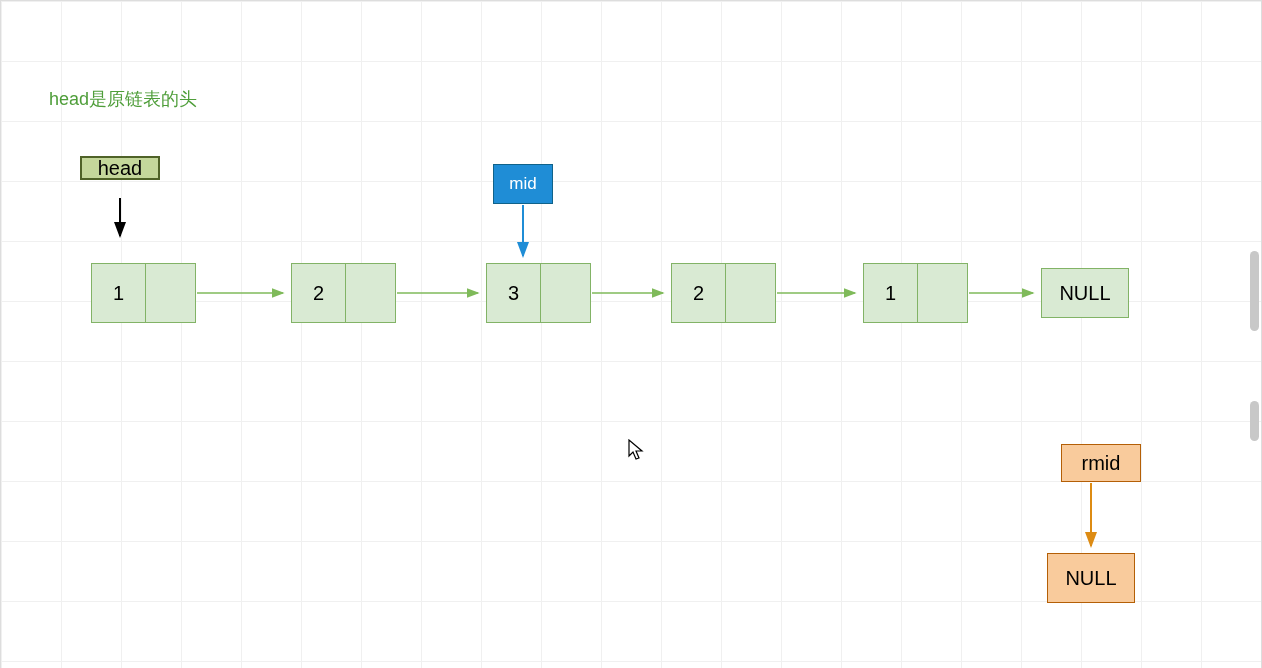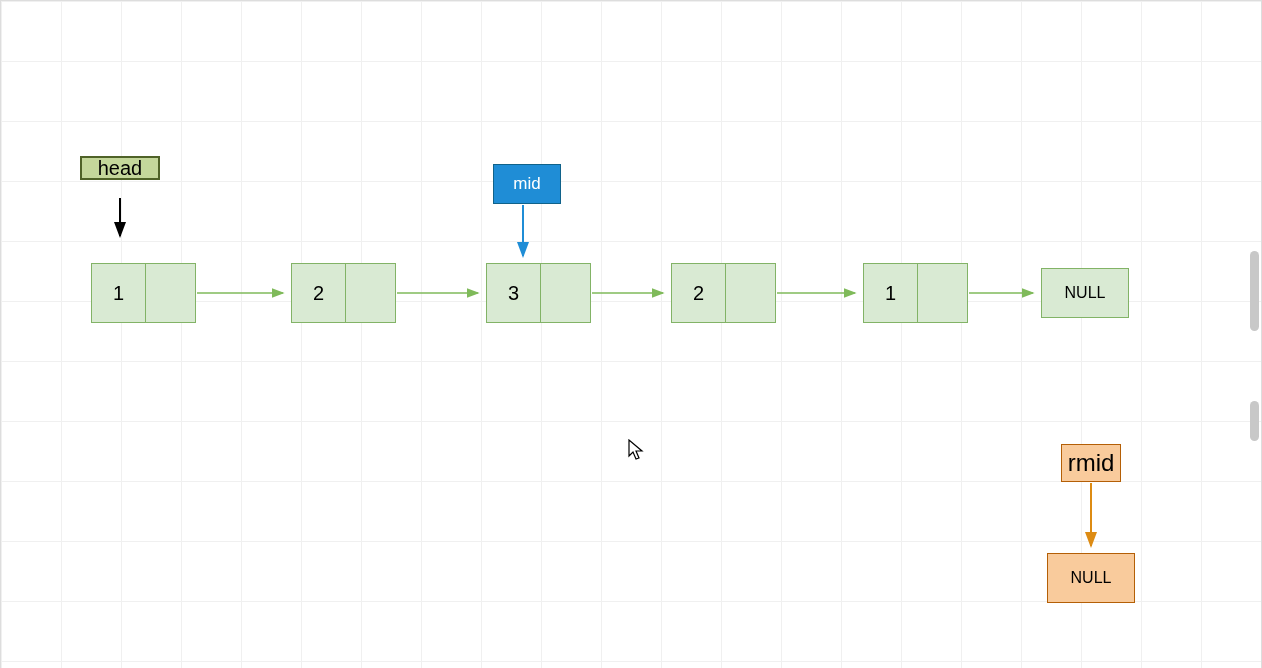--- a/index.html
+++ b/index.html
@@ -52,52 +52,52 @@
     background: #d9ead3;
     border: 1px solid #82b366;
     border-left: none;
     box-sizing: border-box;
   }
   .box {
     position: absolute;
     display: flex;
     align-items: center;
     justify-content: center;
-    font-size: 16px;
+    font-size: 20px;
     box-sizing: border-box;
   }
   .null-box {
     width: 88px;
     height: 50px;
     background: #d9ead3;
     border: 1px solid #82b366;
   }
   .head-box {
     width: 80px;
     height: 24px;
     background: #c4d79b;
     border: 2px solid #4f6228;
     font-size: 20px;
     color: #000;
   }
   .mid-box {
-    width: 68px;
+    width: 60px;
     height: 40px;
     background: #1f8dd6;
     border: 1px solid #10628a;
     color: #fff;
     font-size: 17px;
   }
   .rmid-box {
-    width: 60px;
+    width: 80px;
     height: 38px;
     background: #f9cb9c;
     border: 1px solid #b45f06;
     color: #000;
-    font-size: 24px;
+    font-size: 20px;
   }
   .null-box-orange {
     width: 88px;
     height: 50px;
     background: #f9cb9c;
     border: 1px solid #b45f06;
     color: #000;
   }
   svg.overlay {
     position: absolute;
@@ -118,20 +118,21 @@
     position: absolute;
     font-size: 18px;
     color: #000;
   }
 </style>
 </head>
 <body>
 
 <div class="canvas">
 
+  <div class="label" style="left:48px; top:86px; color:#4f9e3a;">head是原链表的头</div>
 
 
 
   <div class="box head-box" style="left:79px; top:155px;">
     <span>head</span>
   </div>
 
   <div class="box mid-box" style="left:492px; top:163px;">
     <span>mid</span>
   </div>

